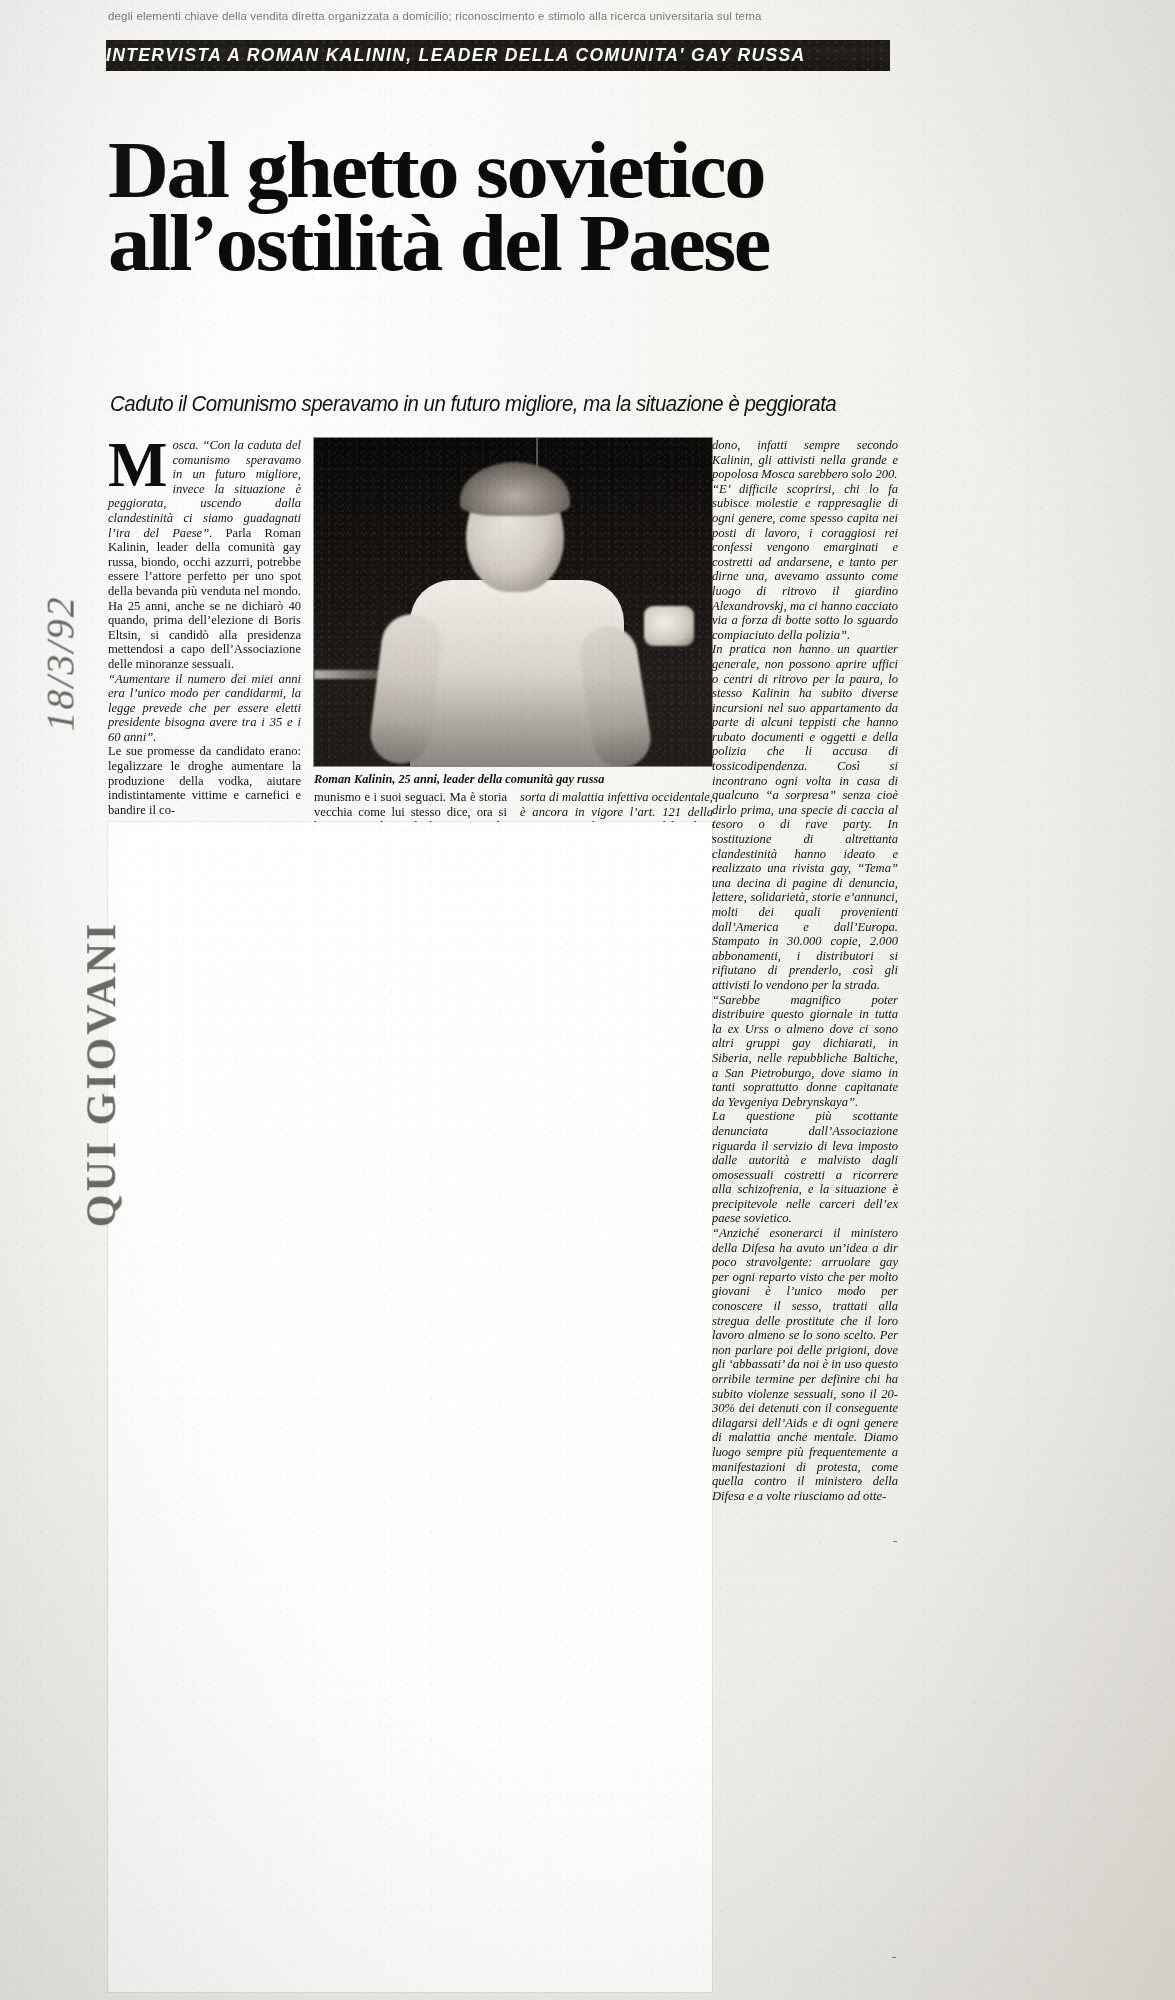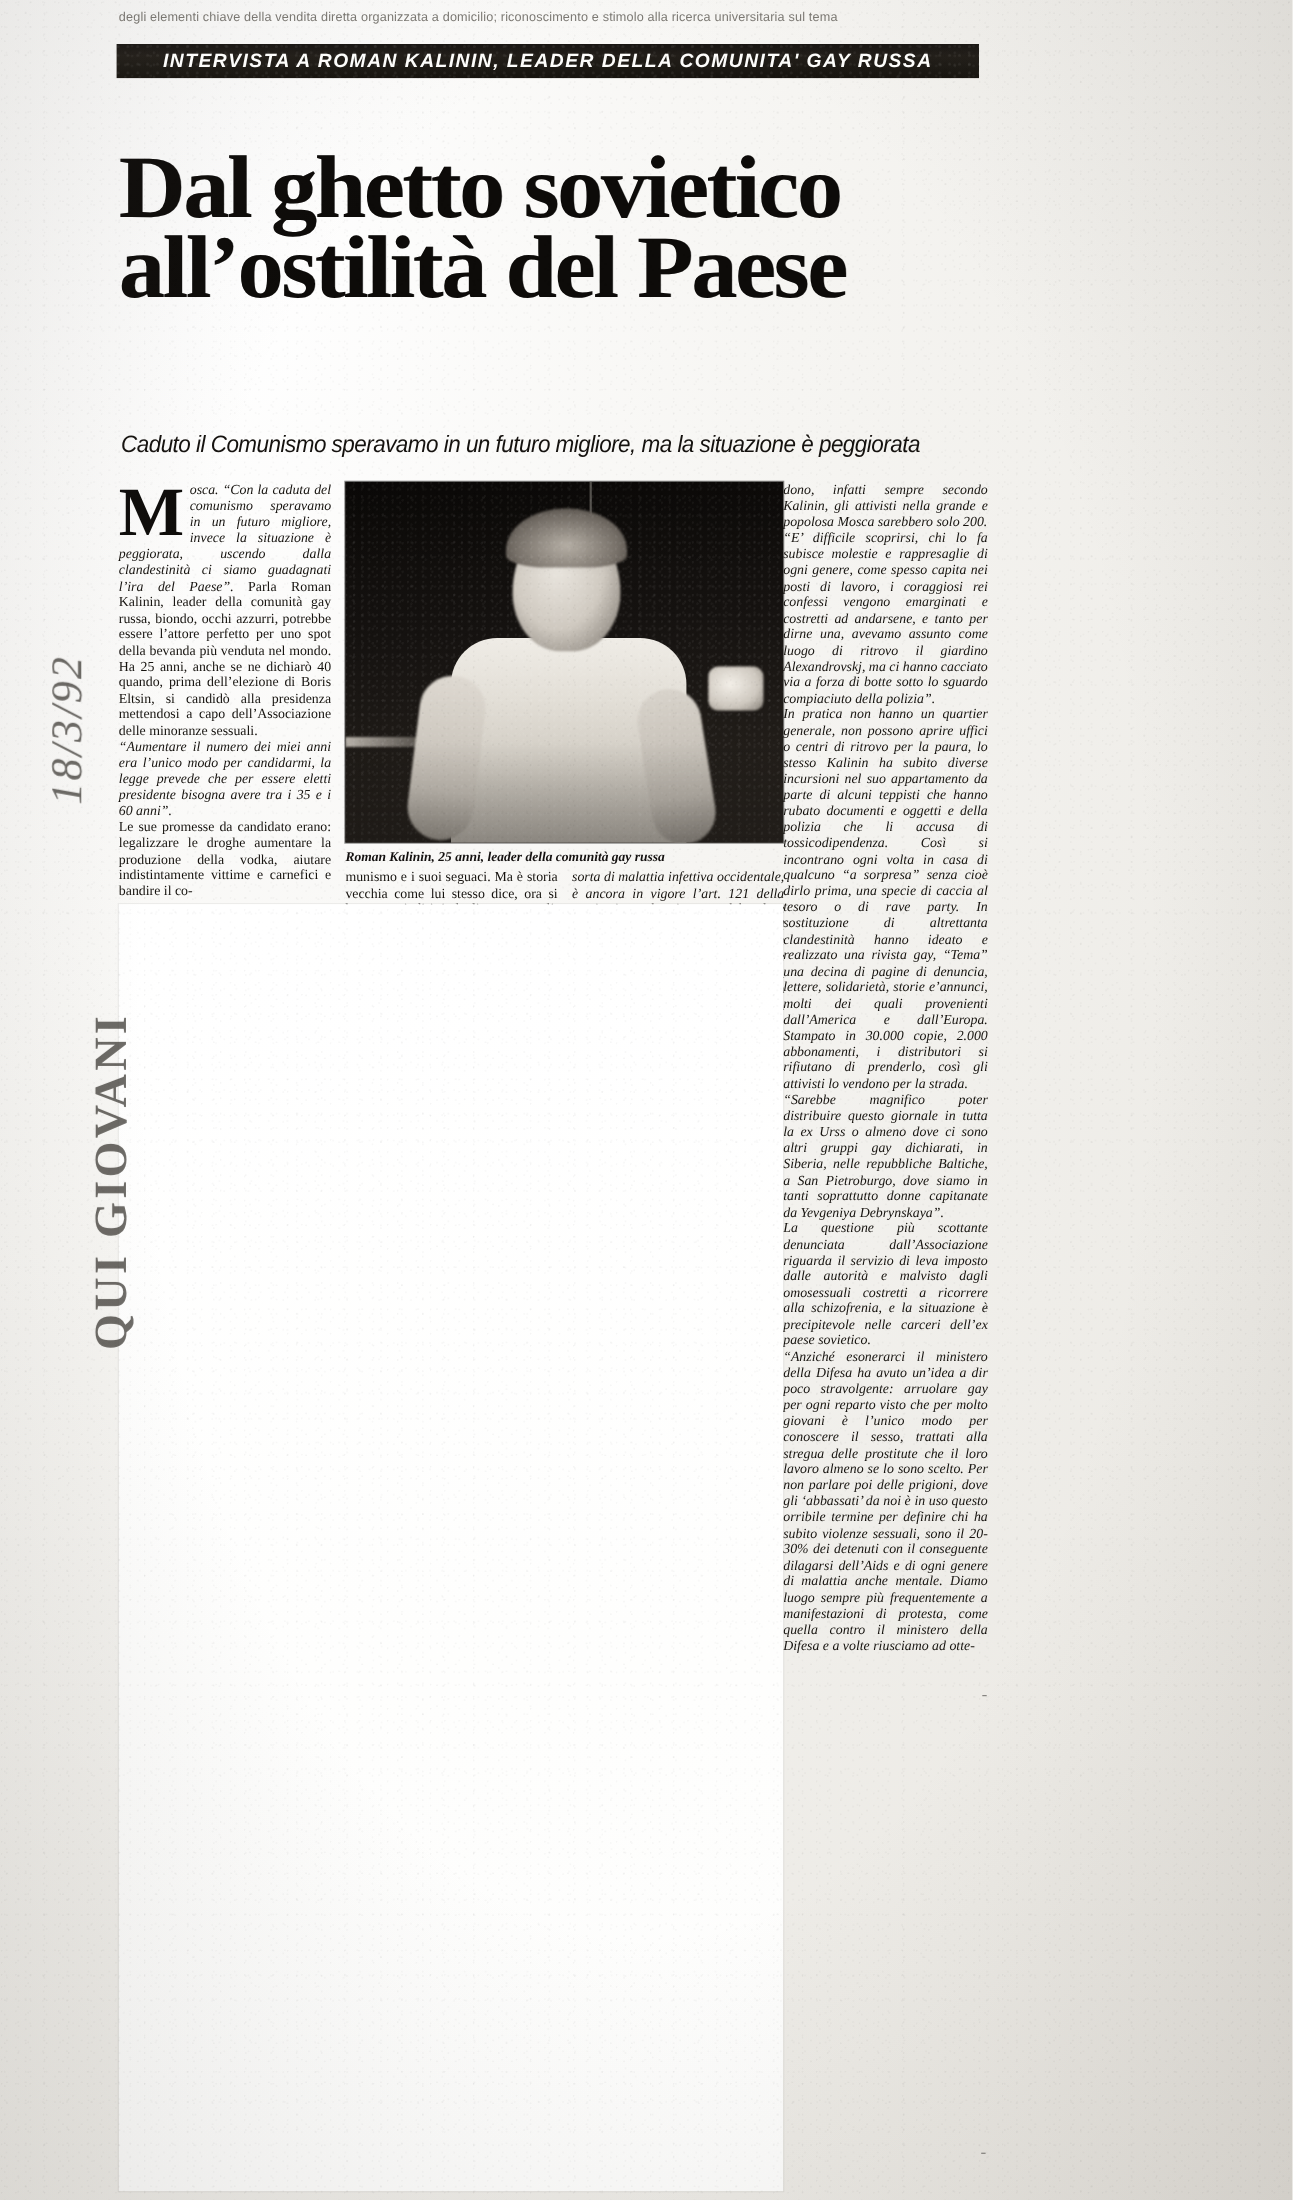--- a/index.html
+++ b/index.html
@@ -58,21 +58,21 @@
     content:"";position:absolute;inset:0;
     opacity:.30;
     background-image:
       radial-gradient(circle at 14% 30%, rgba(255,255,255,.22) 0 1px, transparent 1.6px),
       radial-gradient(circle at 61% 72%, rgba(255,255,255,.18) 0 1px, transparent 1.6px),
       radial-gradient(circle at 83% 21%, rgba(255,255,255,.16) 0 1px, transparent 1.6px);
     background-size:9px 8px,13px 11px,17px 9px;
   }
   .kicker-txt{
     position:relative;z-index:2;
-    display:block;text-align:center;
+    display:block;
     color:#fdfdfb;
     font-family:"Liberation Sans", sans-serif;
     font-style:italic;font-weight:700;
     font-size:17.5px;letter-spacing:1.35px;
     line-height:31px;
     white-space:nowrap;
   }
 
   .headline{
     position:absolute;left:108px;top:78px;width:790px;

